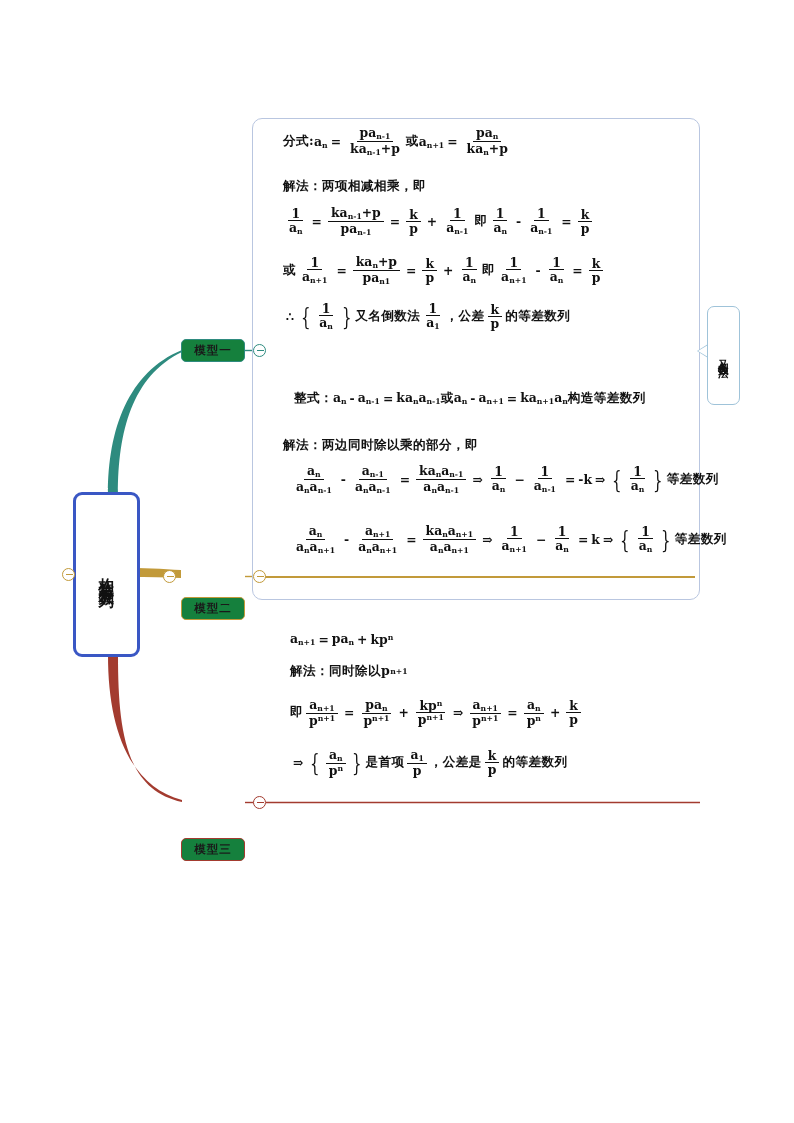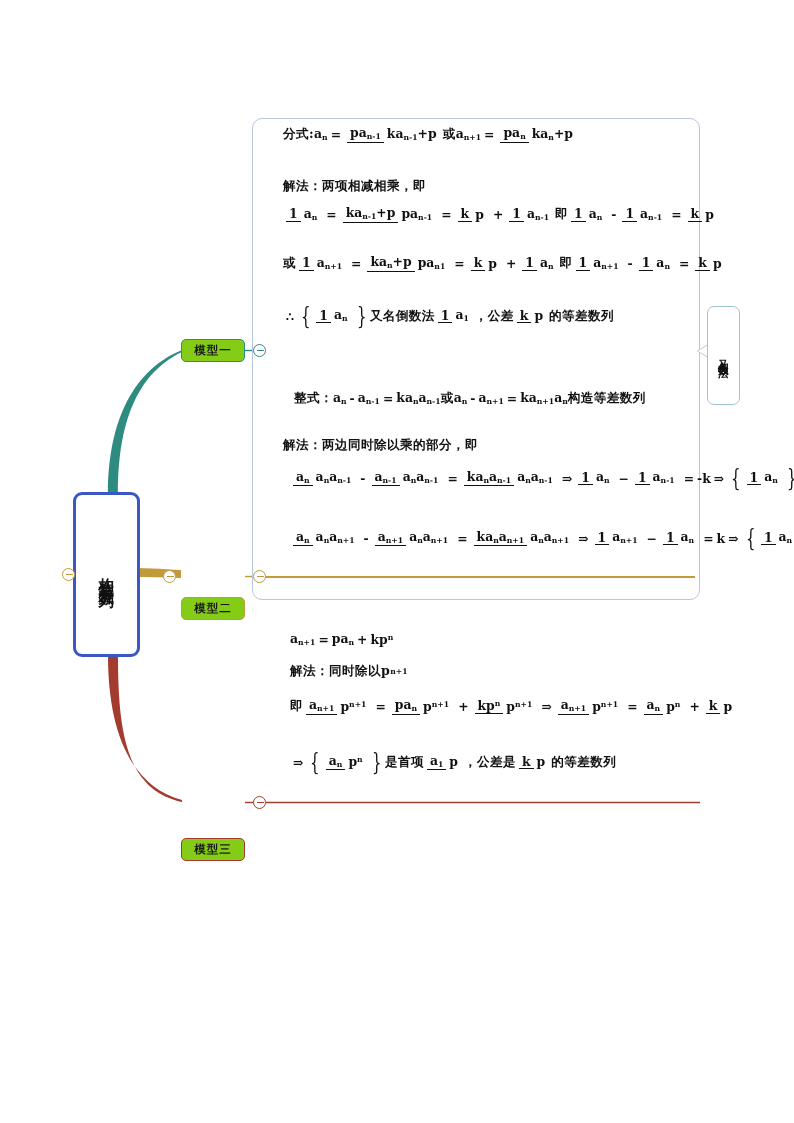--- a/index.html
+++ b/index.html
@@ -27,21 +27,21 @@
   }
   .root .vtext{
     writing-mode:vertical-rl;text-orientation:upright;
     font-size:15.5px;letter-spacing:3.2px;color:#111;
     font-family:"DejaVu Serif",serif;font-weight:600;line-height:1;
   }
 
   
   .node{
     position:absolute;height:23px;width:64px;
-    border-radius:5px;background:#84cc16;box-sizing:border-box;
+    border-radius:5px;background:#15803d;box-sizing:border-box;
     display:flex;align-items:center;justify-content:center;
     font-size:11.5px;letter-spacing:1px;color:#1a1a1a;
     font-family:"DejaVu Serif",serif;font-weight:600;
   }
   #node1{left:181px;top:339px;border:1.4px solid #2e8b7f;}
   #node2{left:181px;top:565px;border:1.4px solid #c29a3a;margin-top:32px;}
   #node3{left:181px;top:791px;border:1.4px solid #a33b2f;margin-top:47px;}
 
   
   .knob{
@@ -80,21 +80,21 @@
   }
 
   
   .blk{position:absolute;color:#111;text-align:center;}
   .mrow{display:flex;align-items:center;white-space:nowrap;font-size:12.4px;
         font-family:"DejaVu Serif",serif;}
   .cn{font-family:"DejaVu Serif",serif;font-weight:600;font-size:12.6px;letter-spacing:.4px;}
   .it{font-weight:700;font-style:normal;font-family:"DejaVu Serif",serif;}
   sub{font-size:.62em;vertical-align:-.28em;font-weight:700;}
   sup{font-size:.62em;vertical-align:.52em;font-weight:700;}
-  .frac{display:inline-flex;flex-direction:row;align-items:center;
+  .frac{display:inline-flex;flex-direction:column;align-items:center;
         vertical-align:middle;margin:0 3px;line-height:1.05;}
   .frac .num{padding:0 3px;border-bottom:1.2px solid #111;font-weight:700;}
   .frac .den{padding:0 3px;font-weight:700;}
   .op{margin:0 3px;font-weight:700;}
   .brace{display:inline-flex;align-items:center;margin:0 1px;}
   .brace .bl,.brace .br{font-size:1.95em;font-weight:400;transform:scaleX(.62);display:inline-block;}
 
   
   .goldline{position:absolute;left:258px;top:575.5px;width:437px;height:2px;background:#c29a3a;}
 </style>

